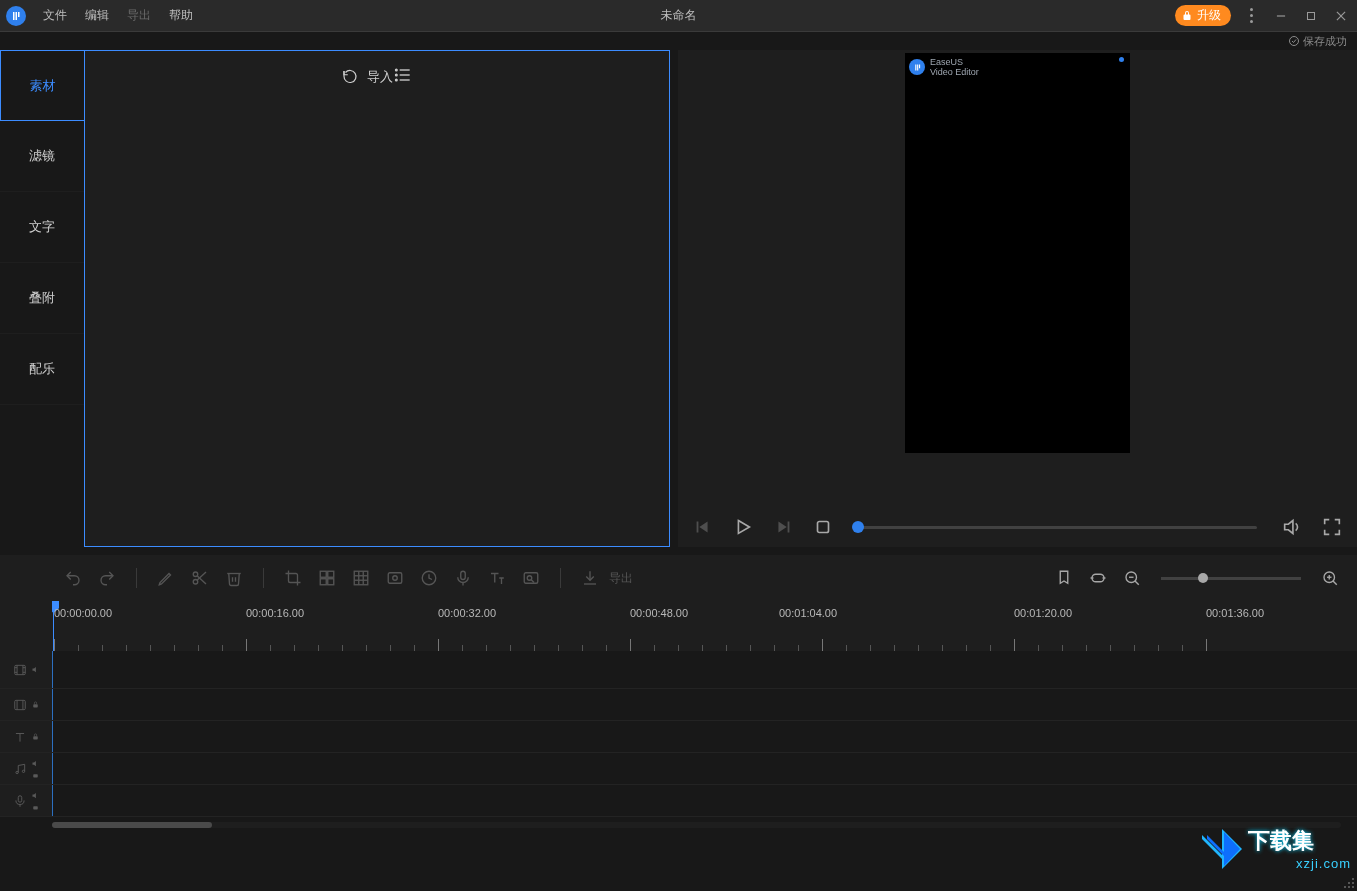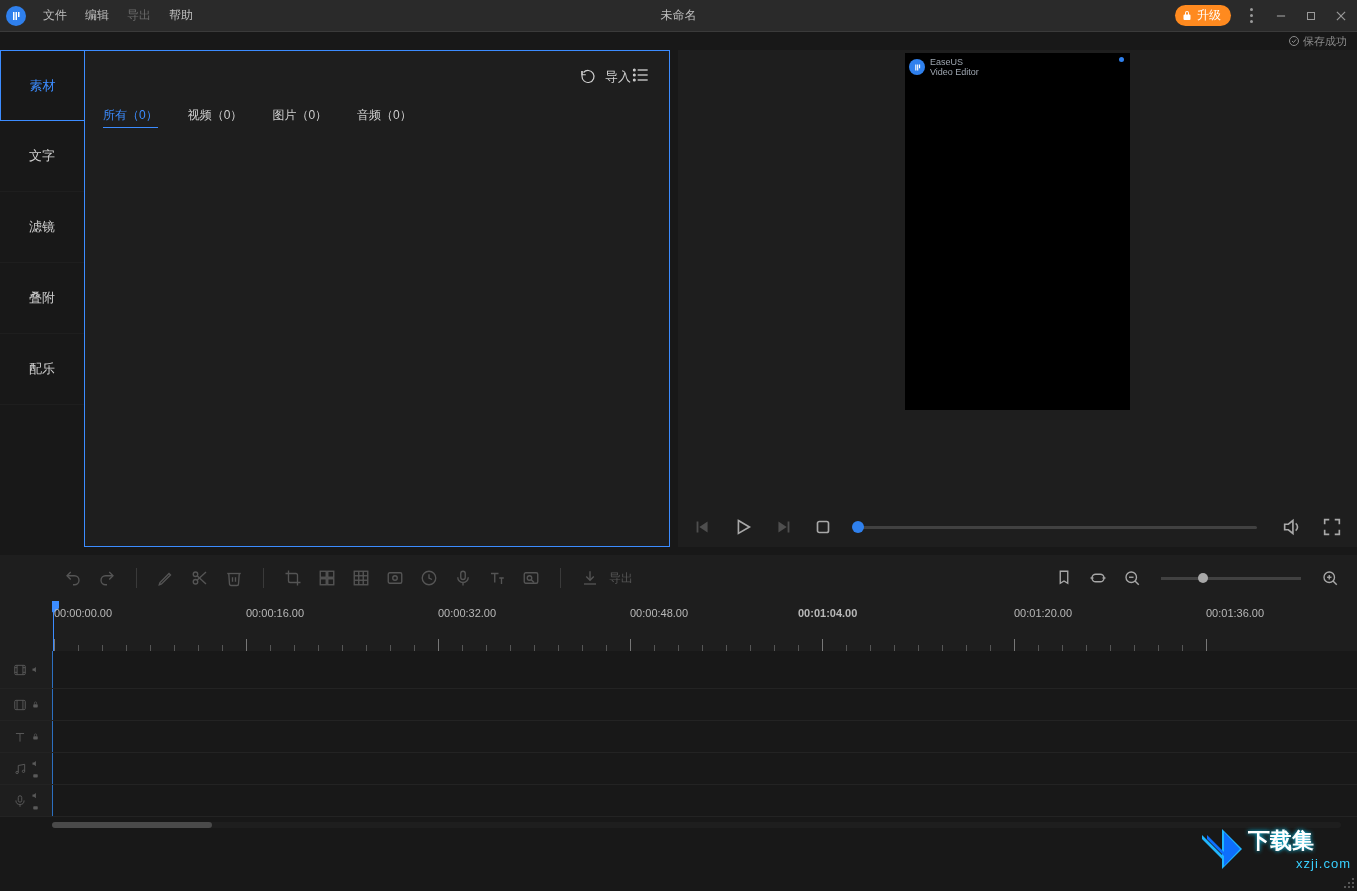--- a/index.html
+++ b/index.html
@@ -25,34 +25,34 @@
   
   .upper{ display:flex; height:497px; }
   
   .leftnav{ width:84px; background:#181818; display:flex; flex-direction:column;}
   .leftnav .tab{ height:71px; display:flex; align-items:center; justify-content:center; font-size:13px; color:#cfcfcf; cursor:pointer;}
   .leftnav .tab.active{ color:#3c8cff; border:1px solid #3c8cff; border-right:none; }
   .leftnav .tab:not(.active){ border-bottom:1px solid rgba(90,90,90,.1);}
 
   
   .media-panel{ flex:0 0 586px; border:1px solid #3c8cff; background:#1e1e1e; display:flex; flex-direction:column; padding:14px 18px;}
-  .media-top{ display:flex; align-items:center; justify-content:flex-end;}
+  .media-top{ display:flex; align-items:center; justify-content:center;}
   .import-area{ display:flex; align-items:center; gap:8px; font-size:13px; color:#cfcfcf; cursor:pointer;}
   .import-area svg{ width:18px;height:18px;}
   .list-toggle svg{ width:20px;height:20px;}
   .media-tabs{ display:flex; gap:30px; font-size:12px; color:#cfcfcf; margin-top:18px;}
   .media-tabs .mtab{ cursor:pointer; padding-bottom:3px;}
   .media-tabs .mtab.active{ color:#3c8cff; border-bottom:1px solid #3c8cff;}
   .dropzone{ margin:40px auto 0; width:465px; height:350px; border:1px dashed #5a5a5a; border-radius:28px; display:flex; align-items:center; justify-content:center;}
   .dropzone span{ font-size:20px; font-style:italic; color:#8a8a8a;}
 
   
   .preview-panel{ flex:1; background:#1e1e1e; margin-left:8px; display:flex; flex-direction:column;}
   .preview-stage{ flex:1; display:flex; align-items:flex-start; justify-content:center; padding-top:3px;}
-  .phone-frame{ width:225px; height:357px; background:#000; position:relative;}
+  .phone-frame{ width:225px; height:400px; background:#000; position:relative;}
   .phone-frame .badge{ position:absolute; top:4px; left:4px; display:flex; align-items:center; gap:5px;}
   .phone-frame .blogo{ width:16px;height:16px;border-radius:50%;background:#2f80ed; display:flex;align-items:center;justify-content:center;}
   .phone-frame .btxt{ font-size:9px; line-height:10px; color:#9ea6b0;}
   .phone-frame .dot{ position:absolute; top:4px; right:6px; width:5px;height:5px;background:#2f80ed;border-radius:50%;}
 
   .pv-controls{ height:40px; display:flex; align-items:center; gap:18px; padding:0 14px;}
   .pv-controls .icobtn{ width:22px;height:22px; color:#a8a8a8; cursor:pointer; display:flex;align-items:center;justify-content:center;}
   .pv-controls .icobtn.disabled{ color:#4e4e4e;}
   .seek{ flex:1; height:3px; background:#414141; border-radius:2px; position:relative; margin:0 6px;}
   .seek .knob{ position:absolute; left:0; top:50%; transform:translate(-50%,-50%); width:12px;height:12px;background:#2f80ed;border-radius:50%;}
@@ -160,22 +160,22 @@
   <svg viewBox="0 0 24 24" stroke="#8b8b8b" fill="none" stroke-width="2">
       <circle cx="12" cy="12" r="9"></circle>
       <polyline points="8 12 11 15 16 9"></polyline>
     </svg>
   <span>保存成功</span>
 </div>
 
 <div class="upper">
   <div class="leftnav">
     <div class="tab active">素材</div>
+    <div class="tab">滤镜</div>
     <div class="tab">文字</div>
-    <div class="tab">滤镜</div>
     <div class="tab">叠附</div>
     <div class="tab">配乐</div>
   </div>
 
   <div class="media-panel">
     <div class="media-top">
       <div class="import-area">
         <svg viewBox="0 0 24 24" fill="none" stroke="#cfcfcf" stroke-width="1.6">
             <path d="M4 4v7a8 8 0 1 0 2-5"></path>
             <polyline points="4 4 4 9 9 9"></polyline>
@@ -185,26 +185,20 @@
       <div class="list-toggle">
         <svg viewBox="0 0 24 24" stroke="#cfcfcf" stroke-width="1.6">
             <line x1="8" y1="6" x2="20" y2="6"></line>
             <line x1="8" y1="12" x2="20" y2="12"></line>
             <line x1="8" y1="18" x2="20" y2="18"></line>
             <circle cx="4" cy="6" r="1"></circle>
             <circle cx="4" cy="12" r="1"></circle>
             <circle cx="4" cy="18" r="1"></circle>
           </svg>
       </div>
-    </div>
-    <div class="media-tabs">
-      <div class="mtab active">所有（0）</div>
-      <div class="mtab">视频（0）</div>
-      <div class="mtab">图片（0）</div>
-      <div class="mtab">音频（0）</div>
     </div>
   </div>
 
   <div class="preview-panel">
     <div class="preview-stage">
       <div class="phone-frame">
         <div class="badge">
           <div class="blogo">
             <svg viewBox="0 0 24 24" width="9" height="9" fill="#fff">
                 <rect x="6" y="4" width="3" height="16"></rect>
@@ -429,21 +423,21 @@
       <div class="minor" style="left: 554px;"></div>
       <div class="label" style="left: 578px;">00:00:48.00</div>
       <div class="major" style="left: 578px;"></div>
       <div class="minor" style="left: 602px;"></div>
       <div class="minor" style="left: 626px;"></div>
       <div class="minor" style="left: 650px;"></div>
       <div class="minor" style="left: 674px;"></div>
       <div class="minor" style="left: 698px;"></div>
       <div class="minor" style="left: 722px;"></div>
       <div class="minor" style="left: 746px;"></div>
-      <div class="label" style="left: 746px; font-weight: bold;">00:01:04.00</div>
+      <div class="label" style="left: 727px;">00:01:04.00</div>
       <div class="major" style="left: 770px;"></div>
       <div class="minor" style="left: 794px;"></div>
       <div class="minor" style="left: 818px;"></div>
       <div class="minor" style="left: 842px;"></div>
       <div class="minor" style="left: 866px;"></div>
       <div class="minor" style="left: 890px;"></div>
       <div class="minor" style="left: 914px;"></div>
       <div class="minor" style="left: 938px;"></div>
       <div class="label" style="left: 962px;">00:01:20.00</div>
       <div class="major" style="left: 962px;"></div>

